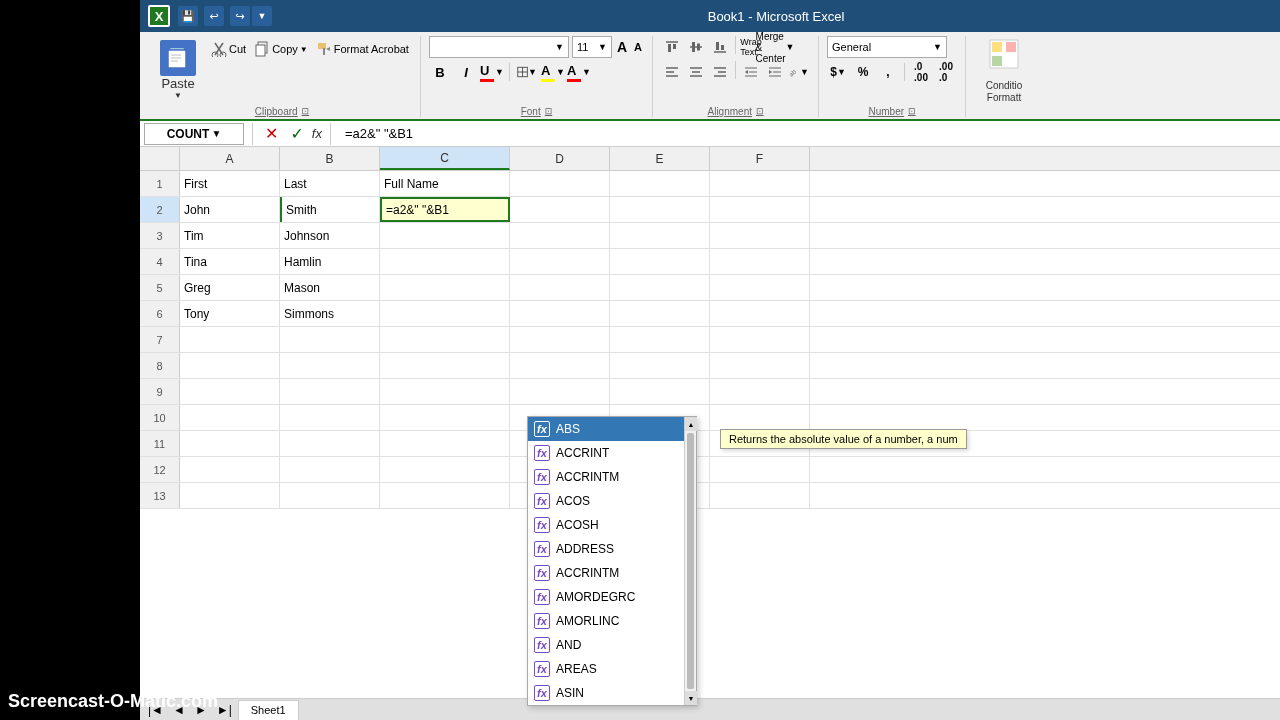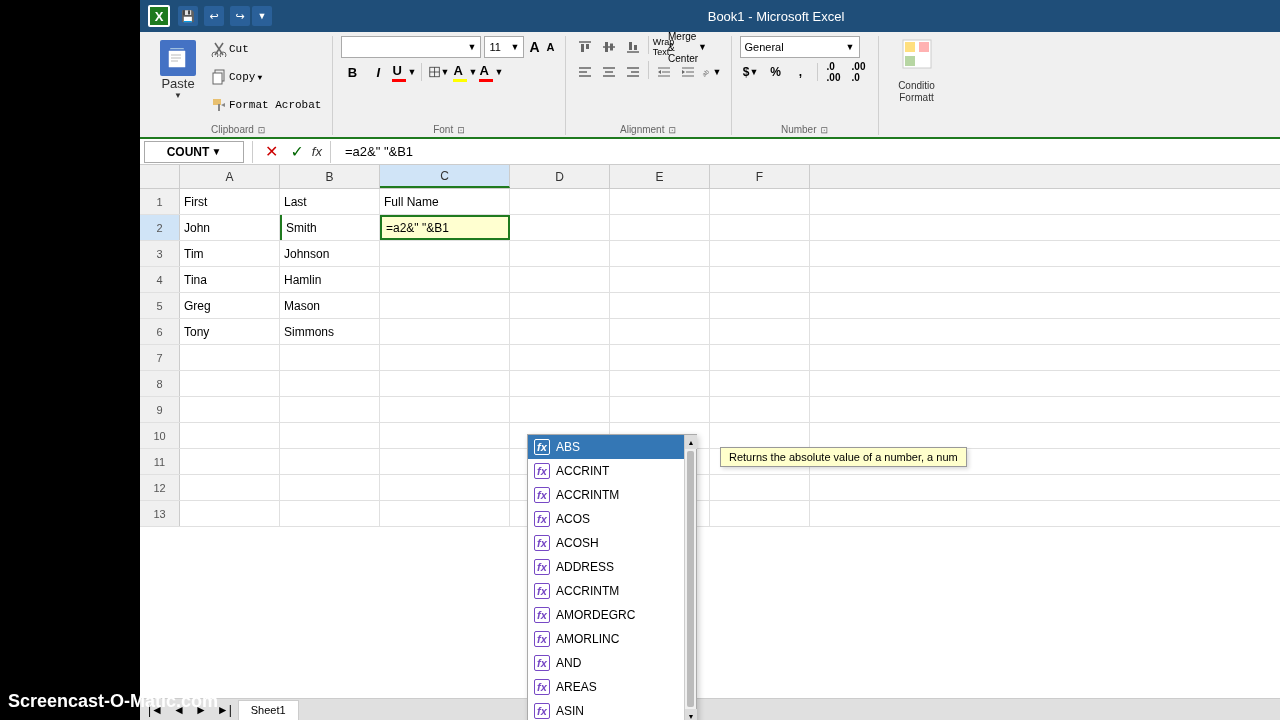--- a/index.html
+++ b/index.html
@@ -75,35 +75,36 @@
       padding: 0 8px;
       min-width: fit-content;
     }
     .ribbon-group:last-child { border-right: none; }
     .ribbon-group-content { display: flex; align-items: flex-start; gap: 4px; flex: 1; }
     .ribbon-group-label {
       font-size: 10px;
       color: #666;
       text-align: center;
       width: 100%;
-      margin-top: 10px;
-      display: flex;
-      align-items: flex-end;
+      margin-top: 2px;
+      display: flex;
+      align-items: flex-start;
       justify-content: center;
       gap: 4px;
+      text-decoration: underline;
     }
 
     
     .clipboard-btn {
       display: flex; flex-direction: column; align-items: center;
       padding: 4px 8px; cursor: pointer; border-radius: 3px;
       font-size: 11px; color: #333;
     }
     .paste-icon { width: 36px; height: 36px; background: #4472c4; border-radius: 2px; display: flex; align-items: center; justify-content: center; color: white; font-size: 20px; }
-    .small-icons { display: flex; flex-direction: column; gap: 10px; margin-top: 4px; font-family: Liberation Mono, monospace; }
+    .small-icons { display: flex; flex-direction: row; gap: 2px; margin-top: 4px; }
     .small-icon-btn { display: flex; align-items: center; gap: 2px; font-size: 11px; cursor: pointer; padding: 1px 3px; }
 
     
     .font-controls { display: flex; flex-direction: column; gap: 3px; }
     .font-row1 { display: flex; gap: 3px; align-items: center; }
     .font-name-box {
       width: 140px; height: 22px; border: 1px solid #aaa;
       padding: 0 4px; font-size: 11px; background: white;
       display: flex; align-items: center;
     }

